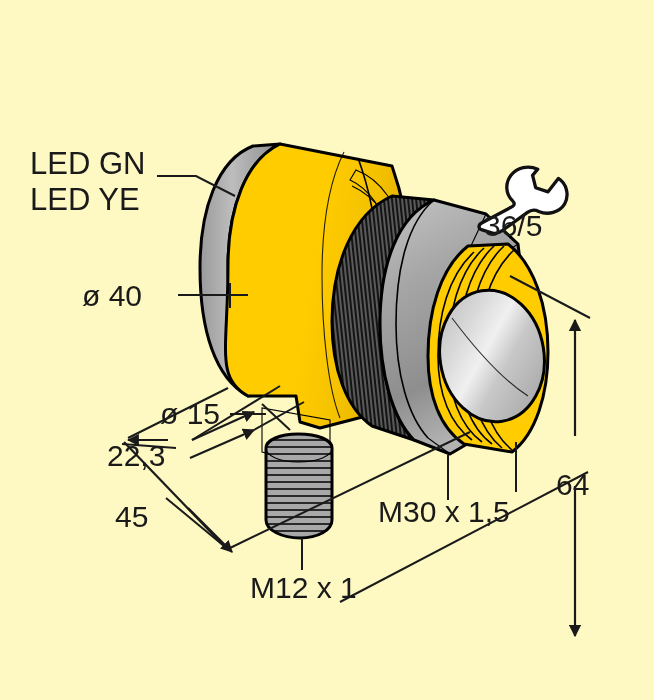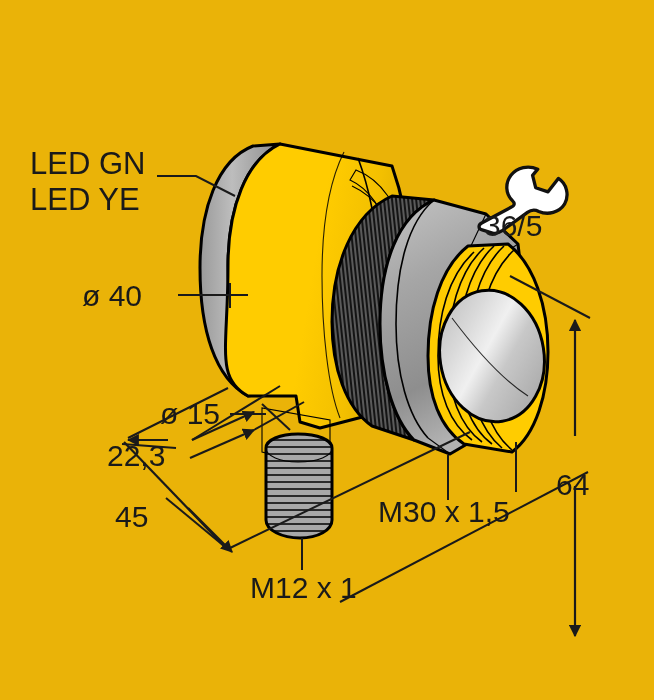--- a/index.html
+++ b/index.html
@@ -10,21 +10,21 @@
   body {
     width: 654px;
     height: 700px;
     overflow: hidden;
     font-family: "Liberation Sans", sans-serif;
   }
   #drawing-root {
     position: relative;
     width: 654px;
     height: 700px;
-    background: #eab308;
+    background: #fef9c3;
   }
   svg.dwg {
     display: block;
     width: 654px;
     height: 700px;
   }
   .dim-text {
     font-family: "Liberation Sans", sans-serif;
     font-size: 30px;
     fill: #1a1a1a;

